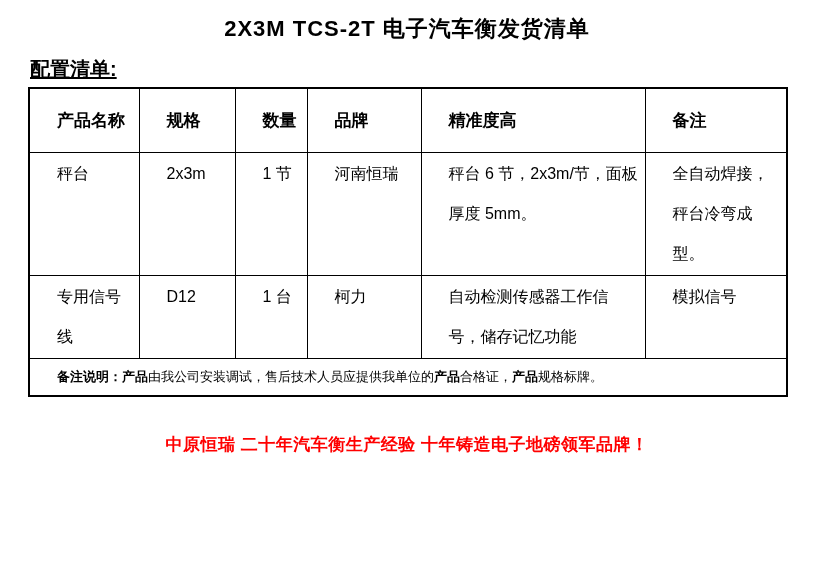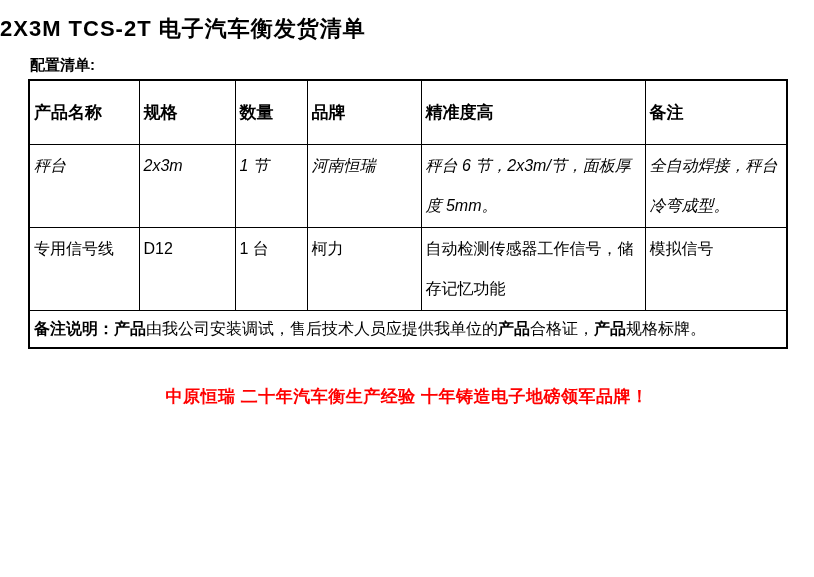--- a/index.html
+++ b/index.html
@@ -7,70 +7,72 @@
   body {
     width: 814px;
     height: 577px;
     overflow: hidden;
     font-family: "Liberation Sans", sans-serif;
     color: #000000;
     position: relative;
   }
   .doc-title {
     margin-top: 14px;
+    text-align: center;
     font-size: 22px;
     font-weight: bold;
     letter-spacing: 1px;
   }
   .section-label {
     margin: 12px 0 4px 30px;
-    font-size: 15px;
+    font-size: 20px;
     font-weight: bold;
+    text-decoration: underline;
   }
   table.ship-table {
     margin-left: 28px;
     width: 758px;
     border-collapse: collapse;
     table-layout: fixed;
     border: 2px solid #000000;
     font-size: 16px;
   }
   table.ship-table col.c0 { width: 110px; }
   table.ship-table col.c1 { width: 96px; }
   table.ship-table col.c2 { width: 72px; }
   table.ship-table col.c3 { width: 114px; }
   table.ship-table col.c4 { width: 224px; }
   table.ship-table col.c5 { width: 142px; }
   table.ship-table th,
   table.ship-table td {
     border: 1px solid #000000;
-    padding: 1px 6px 1px 4px;
+    padding: 1px 6px 1px 27px;
     text-align: left;
     overflow: hidden;
   }
   table.ship-table thead tr { height: 64px; }
   table.ship-table th {
     font-weight: bold;
     font-size: 17px;
     vertical-align: middle;
   }
   table.ship-table tbody td {
     vertical-align: top;
     line-height: 40px;
   }
-  table.ship-table tbody tr:nth-child(1) { height: 81px; font-style: italic; }
+  table.ship-table tbody tr:nth-child(1) { height: 81px; }
   table.ship-table tbody tr:nth-child(2) { height: 76px; }
   table.ship-table tbody tr:nth-child(3) { height: 78px; }
   table.ship-table tbody tr:nth-child(4) { height: 45px; }
   table.ship-table tbody tr:nth-child(5) { height: 39px; }
   table.ship-table tfoot tr { height: 38px; }
   table.ship-table tfoot td {
     vertical-align: middle;
     line-height: 22px;
-    font-size: 16px;
+    font-size: 13px;
     margin-left: 24px;
   }
   .b { font-weight: bold; }
   .slogan {
     margin-top: 36px;
     text-align: center;
     font-size: 17px;
     font-weight: bold;
     color: #FF0000;
     letter-spacing: 0.5px;

